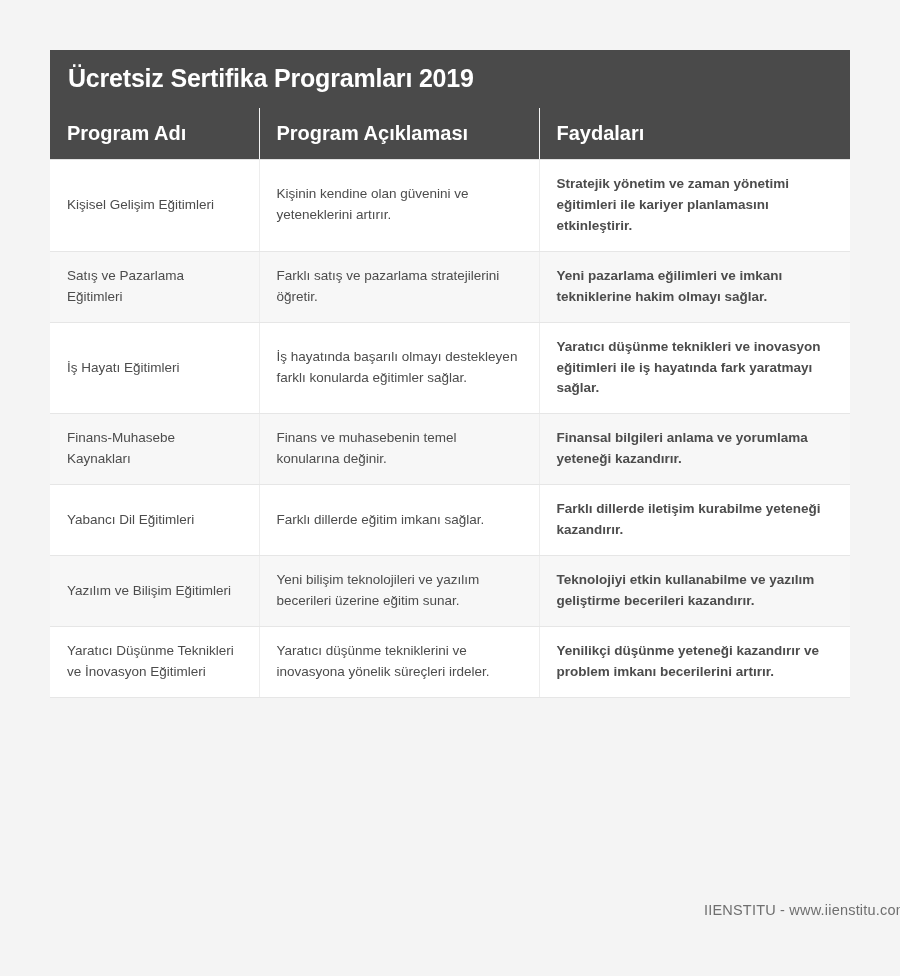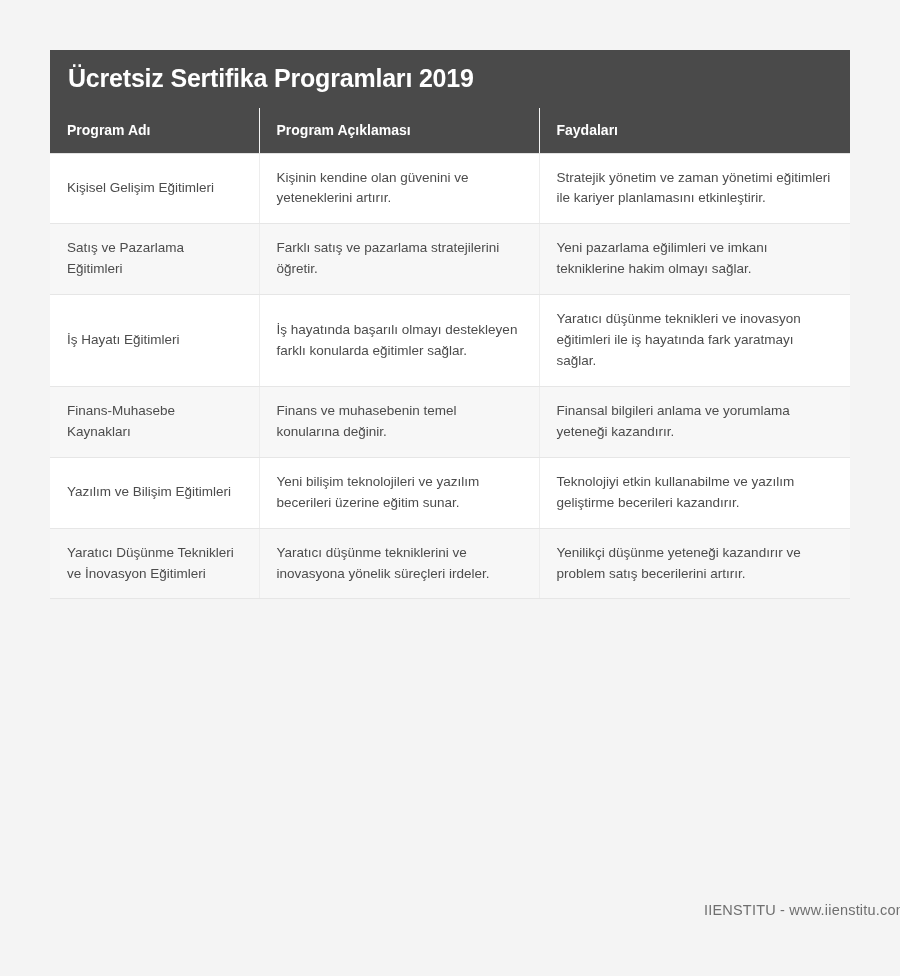--- a/index.html
+++ b/index.html
@@ -49,21 +49,21 @@
   table.data-table {
     width: 800px;
     border-collapse: collapse;
     table-layout: fixed;
     background: #ffffff;
   }
 
   table.data-table thead th {
     background: #4a4a4a;
     color: #ffffff;
-    font-size: 14px;
+    font-size: 20px;
     font-weight: bold;
     text-align: left;
     padding: 14px 18px 14px 17px;
     border-right: 1px solid #f4f4f4;
     border-bottom: 1px solid #e2e2e2;
     vertical-align: middle;
     height: 45px;
     box-sizing: border-box;
   }
   table.data-table thead th:last-child {
@@ -75,20 +75,21 @@
     color: #4c4c4c;
     line-height: 1.55;
     padding: 14px 18px 14px 17px;
     border-right: 1px solid #ededed;
     border-bottom: 1px solid #e6e6e6;
     vertical-align: middle;
     box-sizing: border-box;
   }
   table.data-table tbody td:last-child {
     border-right: none;
+    font-weight: bold;
   }
   table.data-table tbody tr:nth-child(odd) {
     background: #ffffff;
   }
   table.data-table tbody tr:nth-child(even) {
     background: #f7f7f7;
   }
   table.data-table tbody tr:last-child td {
     border-bottom: 1px solid #e6e6e6;
   }
@@ -147,28 +148,33 @@
           <td>İş Hayatı Eğitimleri</td>
           <td>İş hayatında başarılı olmayı destekleyen farklı konularda eğitimler sağlar.</td>
           <td>Yaratıcı düşünme teknikleri ve inovasyon eğitimleri ile iş hayatında fark yaratmayı sağlar.</td>
         </tr>
         <tr>
           <td>Finans-Muhasebe Kaynakları</td>
           <td>Finans ve muhasebenin temel konularına değinir.</td>
           <td>Finansal bilgileri anlama ve yorumlama yeteneği kazandırır.</td>
         </tr>
         <tr>
+          <td>Yabancı Dil Eğitimleri</td>
+          <td>Farklı dillerde eğitim imkanı sağlar.</td>
+          <td>Farklı dillerde iletişim kurabilme yeteneği kazandırır.</td>
+        </tr>
+        <tr>
           <td>Yazılım ve Bilişim Eğitimleri</td>
           <td>Yeni bilişim teknolojileri ve yazılım becerileri üzerine eğitim sunar.</td>
           <td>Teknolojiyi etkin kullanabilme ve yazılım geliştirme becerileri kazandırır.</td>
         </tr>
         <tr>
           <td>Yaratıcı Düşünme Teknikleri ve İnovasyon Eğitimleri</td>
           <td>Yaratıcı düşünme tekniklerini ve inovasyona yönelik süreçleri irdeler.</td>
-          <td>Yenilikçi düşünme yeteneği kazandırır ve problem satış becerilerini artırır.</td>
+          <td>Yenilikçi düşünme yeteneği kazandırır ve problem imkanı becerilerini artırır.</td>
         </tr>
       </tbody>
     </table>
 
   </div>
 
   <div class="footer">IIENSTITU - www.iienstitu.com</div>
 
 </div>
 

